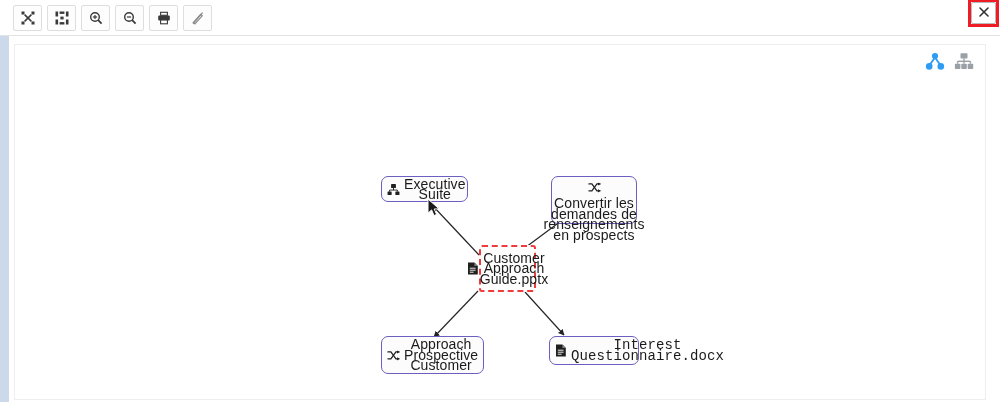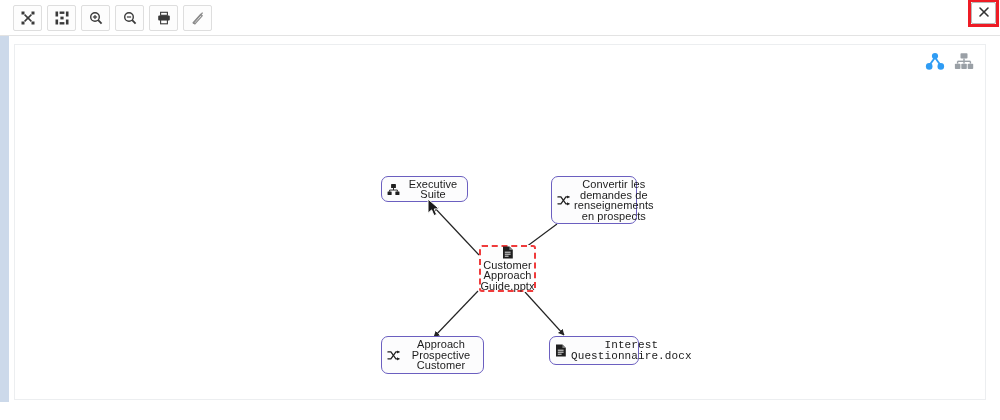--- a/index.html
+++ b/index.html
@@ -132,38 +132,37 @@
     box-sizing: border-box;
     background: #fcfcfd;
     border: 1.4px solid #6b5fc0;
     border-radius: 7px;
     display: flex;
     align-items: center;
     padding: 4px 5px;
     gap: 4px;
   }
   .node-label {
-    font-size: 11px;
+    font-size: 14px;
     line-height: 10.5px;
     color: #1b1b1b;
     text-align: center;
     flex: 1;
     letter-spacing: 0.1px;
   }
   .node-icon {
     flex: 0 0 auto;
     display: flex;
     align-items: center;
     justify-content: center;
   }
   .node-icon svg { display: block; }
 
   
   #node-center {
-    flex-direction: column;
     justify-content: center;
     gap: 1px;
     background: #fdfdfd;
     border: 2px dashed #ef3b3b;
     border-radius: 3px;
     padding: 5px 4px;
   }
   #node-center .node-label { text-align: center; }
 
   
@@ -331,21 +330,21 @@
               <line x1="11.2" y1="7.6" x2="11.2" y2="9.2"></line>
             </g>
             <rect x="4.4" y="1.2" width="5.2" height="4.2" rx="0.6" fill="#1f1f1f"></rect>
             <rect x="0.6" y="9.2" width="4.4" height="3.8" rx="0.6" fill="#1f1f1f"></rect>
             <rect x="9" y="9.2" width="4.4" height="3.8" rx="0.6" fill="#1f1f1f"></rect>
           </svg>
         </span>
         <span class="node-label">Executive Suite</span>
       </div>
 
-      <div class="node" id="node-convertir" style="left:536px; top:131px; width:86px; height:48px;">
+      <div class="node" id="node-convertir" style="left:536px; top:131px; width:86px; height:48px;flex-direction:column;">
         <span class="node-icon">
           <svg width="13" height="13" viewBox="0 0 14 14">
             <g stroke="#1f1f1f" stroke-width="1.35" fill="none" stroke-linecap="round">
               <path d="M1 3.2 L4.2 3.2 L9.6 10.6 L13 10.6"></path>
               <path d="M1 10.6 L4.2 10.6 L9.6 3.2 L13 3.2"></path>
             </g>
             <path d="M10.8 1.5 L13.4 3.2 L10.8 4.9 Z" fill="#1f1f1f"></path>
             <path d="M10.8 8.9 L13.4 10.6 L10.8 12.3 Z" fill="#1f1f1f"></path>
           </svg>
         </span>

